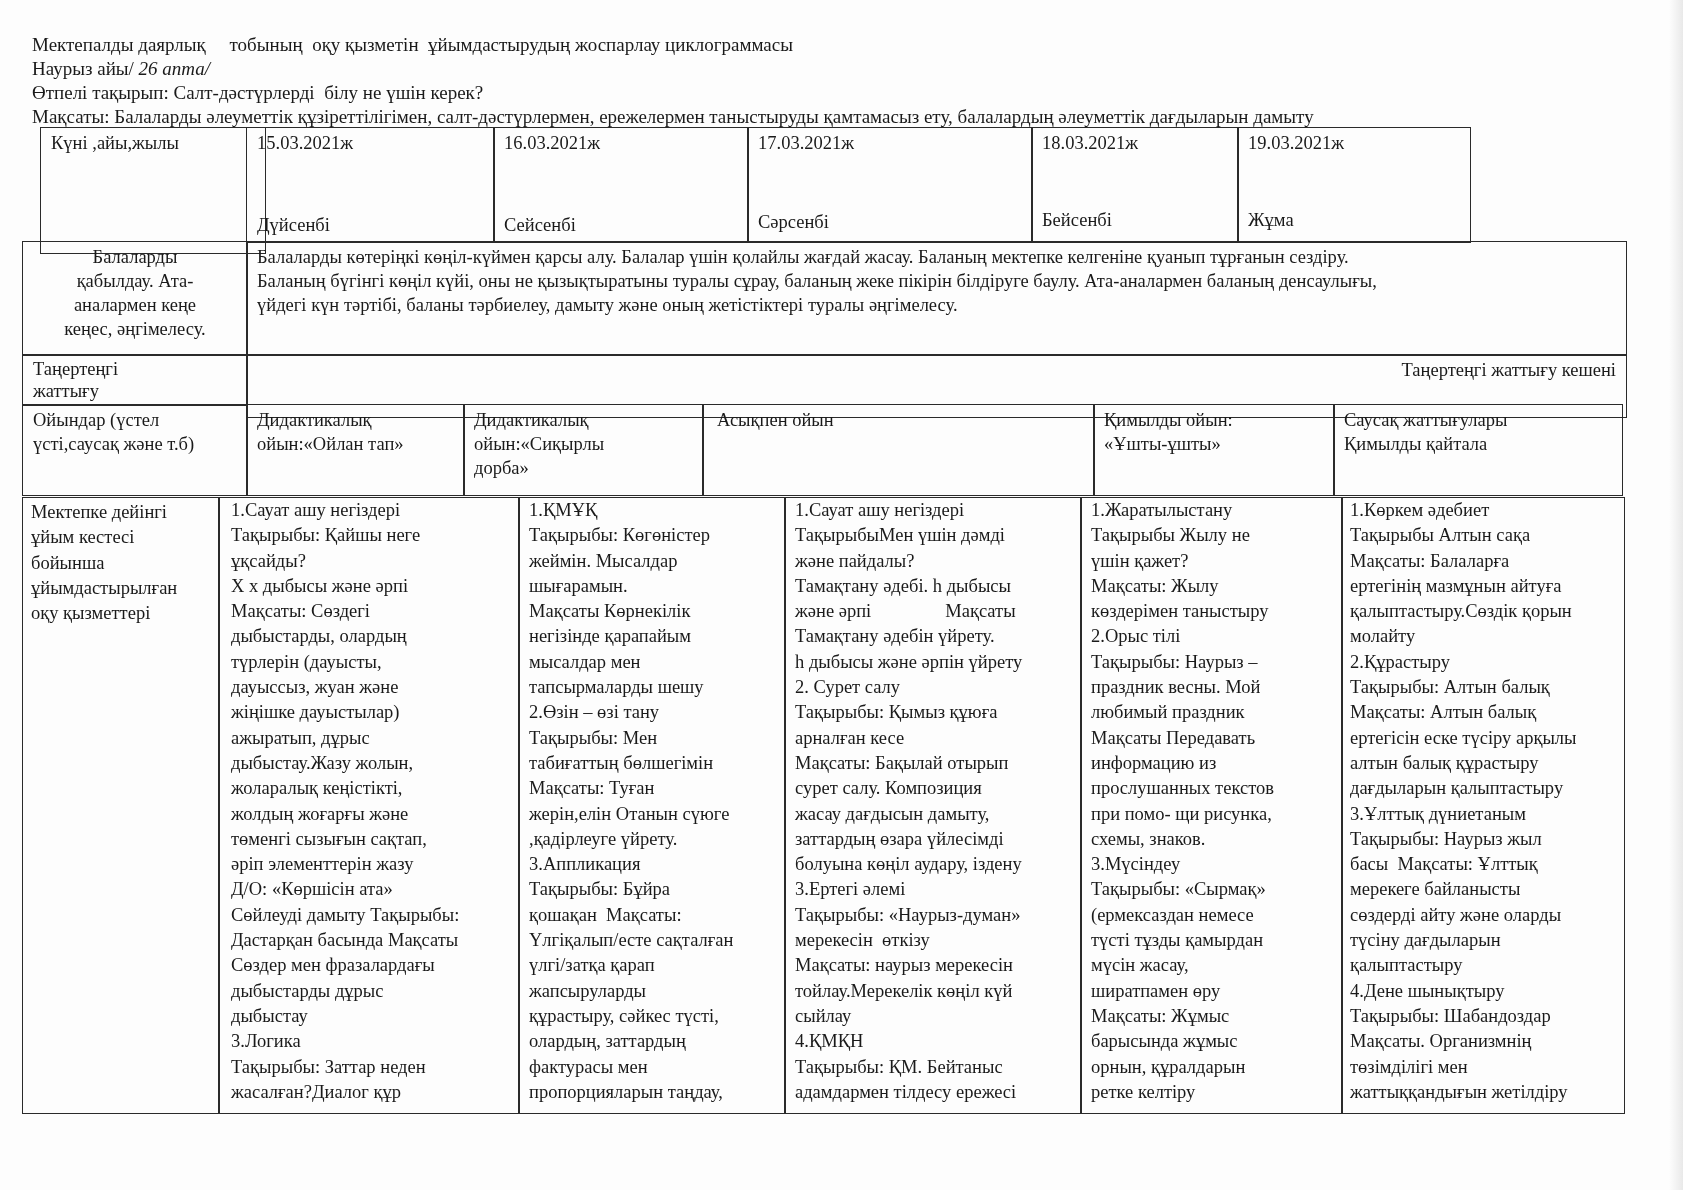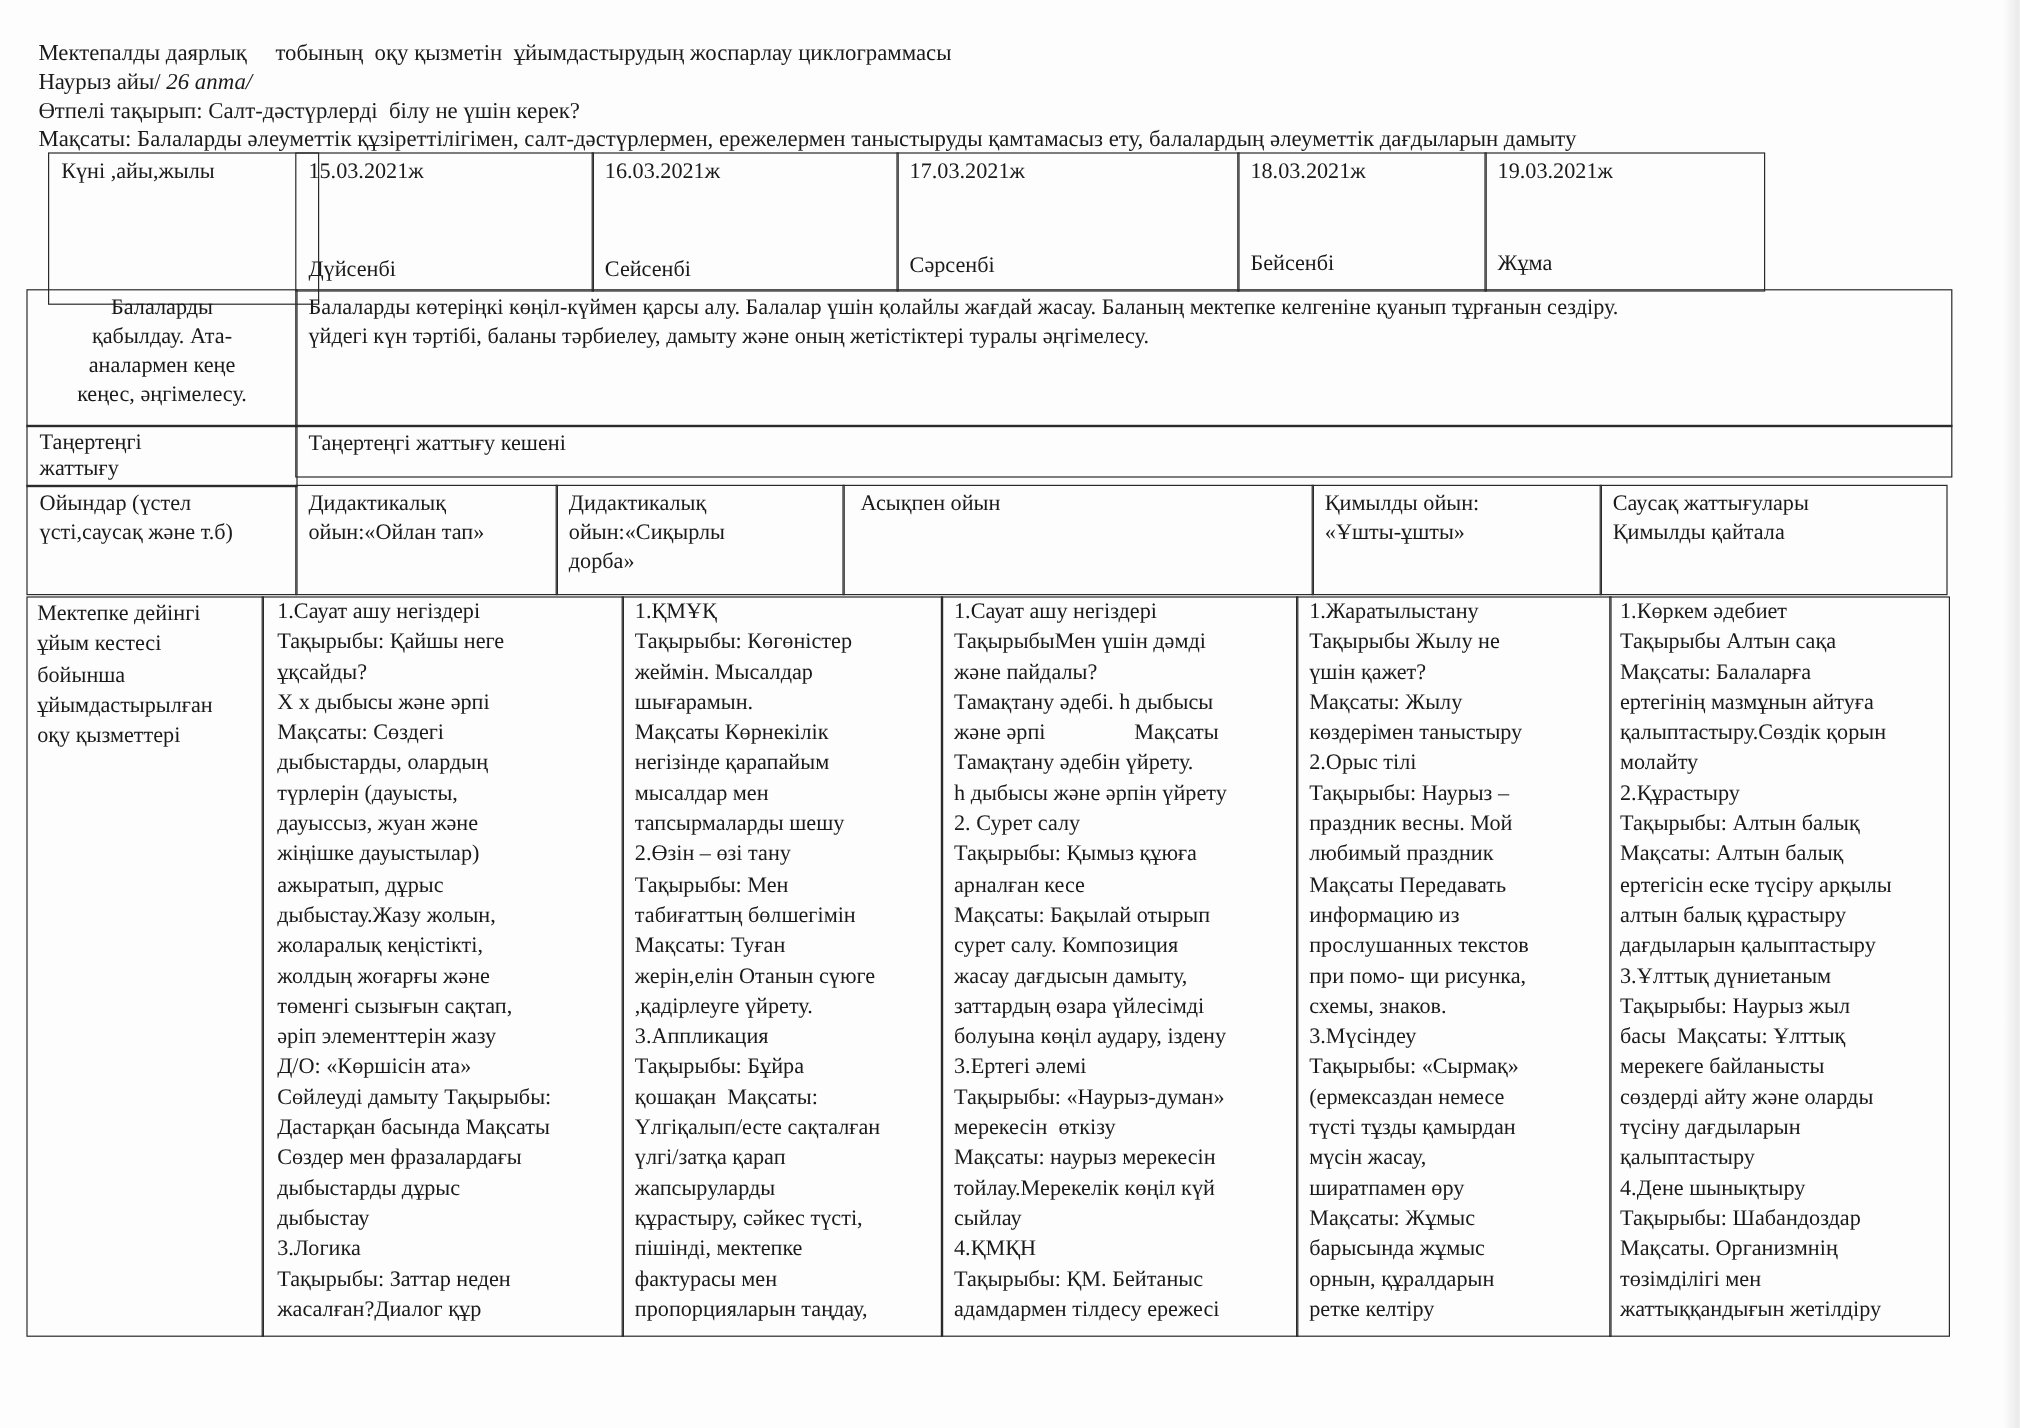--- a/index.html
+++ b/index.html
@@ -57,28 +57,29 @@
   </div>
 
   <div class="cell bx pad lines" style="left:22px;top:241px;width:226px;height:115px;text-align:center;">
     <div>Балаларды</div>
     <div>қабылдау. Ата-</div>
     <div>аналармен  кеңе</div>
     <div>кеңес, әңгімелесу.</div>
   </div>
   <div class="cell bx pad lines" style="left:246px;top:241px;width:1381px;height:115px;">
     <div>Балаларды көтеріңкі көңіл-күймен қарсы алу. Балалар үшін қолайлы жағдай жасау. Баланың мектепке келгеніне қуанып тұрғанын сездіру.</div>
+    <div>Баланың бүгінгі көңіл күйі, оны не қызықтыратыны туралы сұрау, баланың жеке пікірін білдіруге баулу. Ата-аналармен баланың денсаулығы,</div>
     <div>үйдегі күн тәртібі, баланы тәрбиелеу, дамыту және оның жетістіктері туралы әңгімелесу.</div>
   </div>
 
   <div class="cell bx pad lines" style="left:22px;top:354px;width:226px;height:52px;line-height:22px;">
     <div>Таңертеңгі</div>
     <div>жаттығу</div>
   </div>
-  <div class="cell bx pad" style="left:246px;top:354px;width:1381px;height:44px;">
+  <div class="cell bx pad" style="left:246px;top:354px;width:1381px;height:64px;text-align:right;">
     <span>Таңертеңгі жаттығу кешені</span>
   </div>
 
   <div class="cell bx pad lines" style="left:22px;top:404px;width:226px;height:92px;">
     <div>Ойындар (үстел</div>
     <div>үсті,саусақ және т.б)</div>
   </div>
   <div class="cell bx pad lines" style="left:246px;top:404px;width:219px;height:92px;">
     <div>Дидактикалық</div>
     <div>ойын:«Ойлан тап»</div>
@@ -150,21 +151,21 @@
       <div style="white-space: pre;">Мақсаты: Туған</div>
       <div style="white-space: pre;">жерін,елін Отанын сүюге</div>
       <div style="white-space: pre;">,қадірлеуге үйрету.</div>
       <div style="white-space: pre;">3.Аппликация</div>
       <div style="white-space: pre;">Тақырыбы: Бұйра</div>
       <div style="white-space: pre;">қошақан  Мақсаты:</div>
       <div style="white-space: pre;">Үлгіқалып/есте сақталған</div>
       <div style="white-space: pre;">үлгі/затқа қарап</div>
       <div style="white-space: pre;">жапсыруларды</div>
       <div style="white-space: pre;">құрастыру, сәйкес түсті,</div>
-      <div style="white-space: pre;">пішінді, мектепке</div>
+      <div style="white-space: pre;">олардың, заттардың</div>
       <div style="white-space: pre;">фактурасы мен</div>
       <div style="white-space: pre;">пропорцияларын таңдау,</div>
     </div>
   <div class="cell bx lines" style="left:784px;top:497px;width:298px;height:617px;padding-left:10px;" id="col2">
       <div style="white-space: pre;">1.Сауат ашу негіздері</div>
       <div style="white-space: pre;">ТақырыбыМен үшін дәмді</div>
       <div style="white-space: pre;">және пайдалы?</div>
       <div style="white-space: pre;">Тамақтану әдебі. һ дыбысы</div>
       <div style="white-space: pre;">және әрпі                Мақсаты</div>
       <div style="white-space: pre;">Тамақтану әдебін үйрету.</div>

